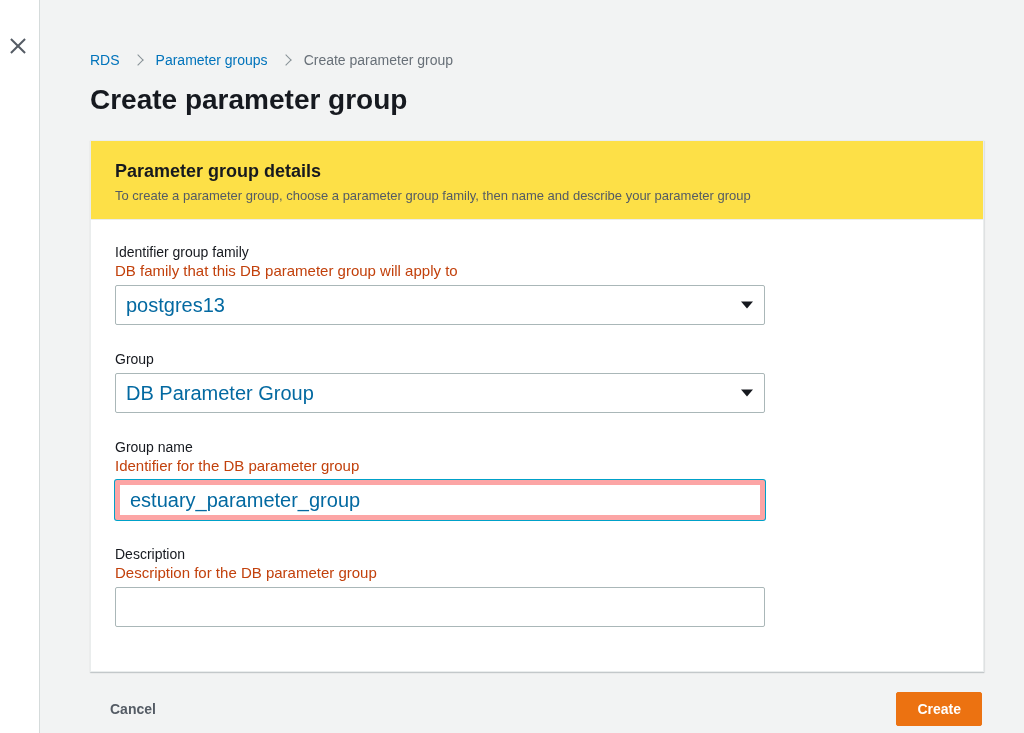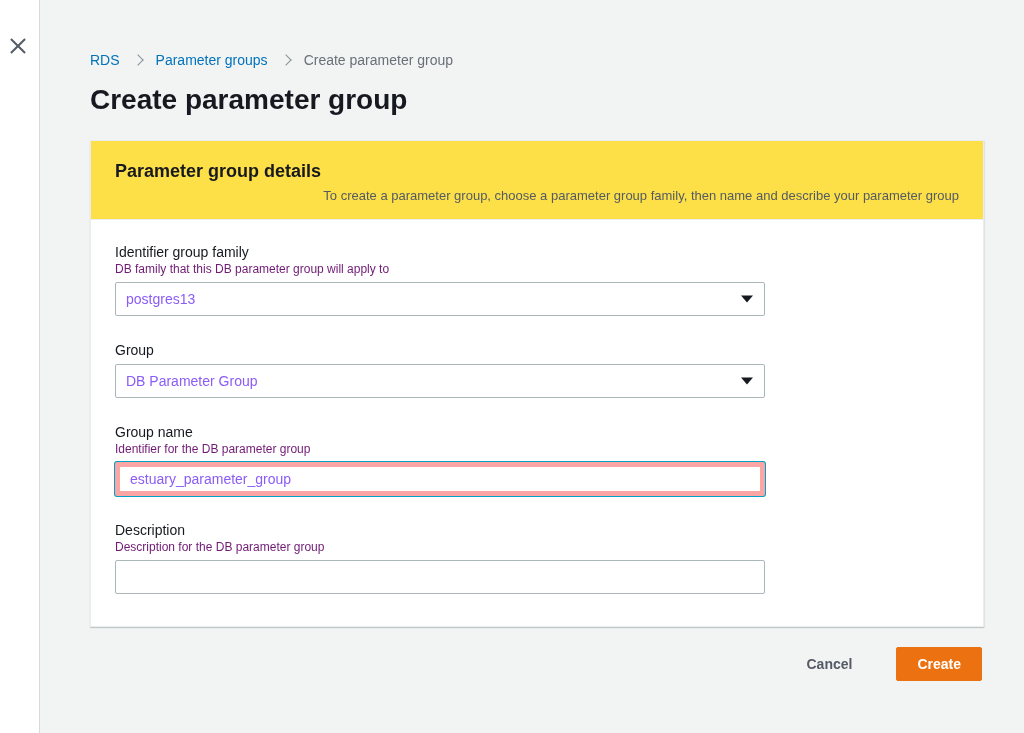--- a/index.html
+++ b/index.html
@@ -93,83 +93,82 @@
       background: #fde047;
     }
     .panel-title {
       font-size: 18px;
       font-weight: 700;
       margin-bottom: 6px;
     }
     .panel-sub {
       font-size: 13px;
       color: #545b64;
-      text-align: right;
     }
     .panel-body {
       padding: 24px;
     }
     .form-group {
       margin-bottom: 26px;
       max-width: 650px;
     }
     .form-group:last-child {
-      margin-bottom: 8px;
+      margin-bottom: 20px;
     }
     .label {
       font-size: 14px;
       font-weight: 400;
       color: #16191f;
       display: block;
       margin-bottom: 2px;
     }
     .hint {
-      font-size: 12px;
-      color: #701a75;
+      font-size: 15px;
+      color: #c2410c;
       margin-bottom: 6px;
     }
     .select-wrap {
       position: relative;
     }
     .select-wrap .caret {
       position: absolute;
       right: 12px;
       top: 50%;
       transform: translateY(-50%);
       width: 0;
       height: 0;
       border-left: 6px solid transparent;
       border-right: 6px solid transparent;
       border-top: 7px solid #16191f;
       pointer-events: none;
     }
     .input, .select {
       width: 100%;
-      height: 34px;
+      height: 40px;
       padding: 4px 10px;
-      font-size: 14px;
+      font-size: 20px;
       border: 1px solid #aab7b8;
       border-radius: 2px;
       background: #fff;
-      color: #8b5cf6;
+      color: #0369a1;
       font-family: inherit;
     }
     .select {
       appearance: none;
       padding-right: 30px;
       background: #fff;
     }
     .input.focused {
       border: 5px solid #fca5a5;
       box-shadow: 0 0 0 1px #00a1c9;
       outline: none;
     }
     .actions {
       display: flex;
-      justify-content: flex-end;
+      justify-content: space-between;
       gap: 24px;
       margin-top: 20px;
       padding-right: 2px;
     }
     .btn {
       height: 34px;
       padding: 0 20px;
       font-size: 14px;
       font-weight: 700;
       border-radius: 2px;

